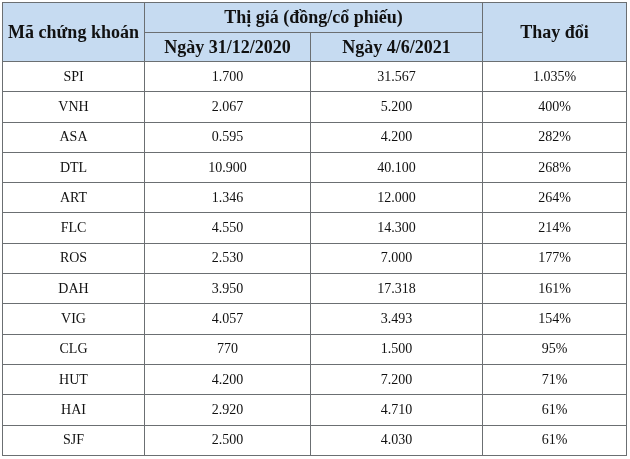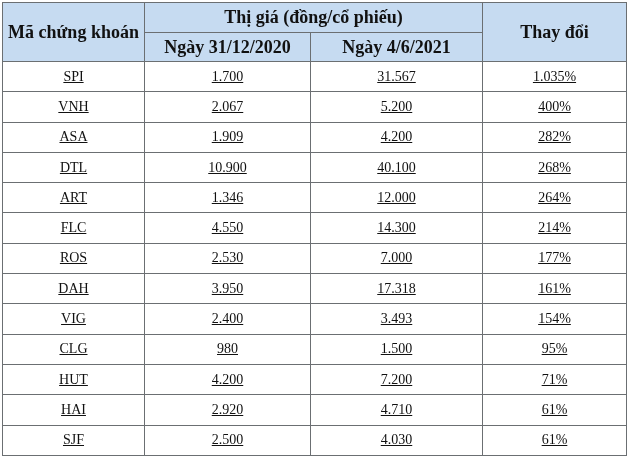--- a/index.html
+++ b/index.html
@@ -18,21 +18,21 @@
       vertical-align: middle;
       padding: 0;
     }
     th {
       background: #c6dbf1;
       font-weight: bold;
       font-size: 18px;
     }
     .h1 { height: 30px; }
     .h2 { height: 29px; }
-    td { height: 29.3px; text-decoration: underline; }
+    td { height: 29.3px; }
     .outer { border: 1px solid #7a7d80; }
   </style>
 </head>
 <body>
 
 <div class="wrap">
   <table class="outer">
     <colgroup>
       <col style="width:142px">
       <col style="width:166px">
@@ -58,21 +58,21 @@
           <td>1.035%</td>
         </tr>
         <tr>
           <td>VNH</td>
           <td>2.067</td>
           <td>5.200</td>
           <td>400%</td>
         </tr>
         <tr>
           <td>ASA</td>
-          <td>1.909</td>
+          <td>0.595</td>
           <td>4.200</td>
           <td>282%</td>
         </tr>
         <tr>
           <td>DTL</td>
           <td>10.900</td>
           <td>40.100</td>
           <td>268%</td>
         </tr>
         <tr>
@@ -94,27 +94,27 @@
           <td>177%</td>
         </tr>
         <tr>
           <td>DAH</td>
           <td>3.950</td>
           <td>17.318</td>
           <td>161%</td>
         </tr>
         <tr>
           <td>VIG</td>
-          <td>2.400</td>
+          <td>4.057</td>
           <td>3.493</td>
           <td>154%</td>
         </tr>
         <tr>
           <td>CLG</td>
-          <td>980</td>
+          <td>770</td>
           <td>1.500</td>
           <td>95%</td>
         </tr>
         <tr>
           <td>HUT</td>
           <td>4.200</td>
           <td>7.200</td>
           <td>71%</td>
         </tr>
         <tr>

